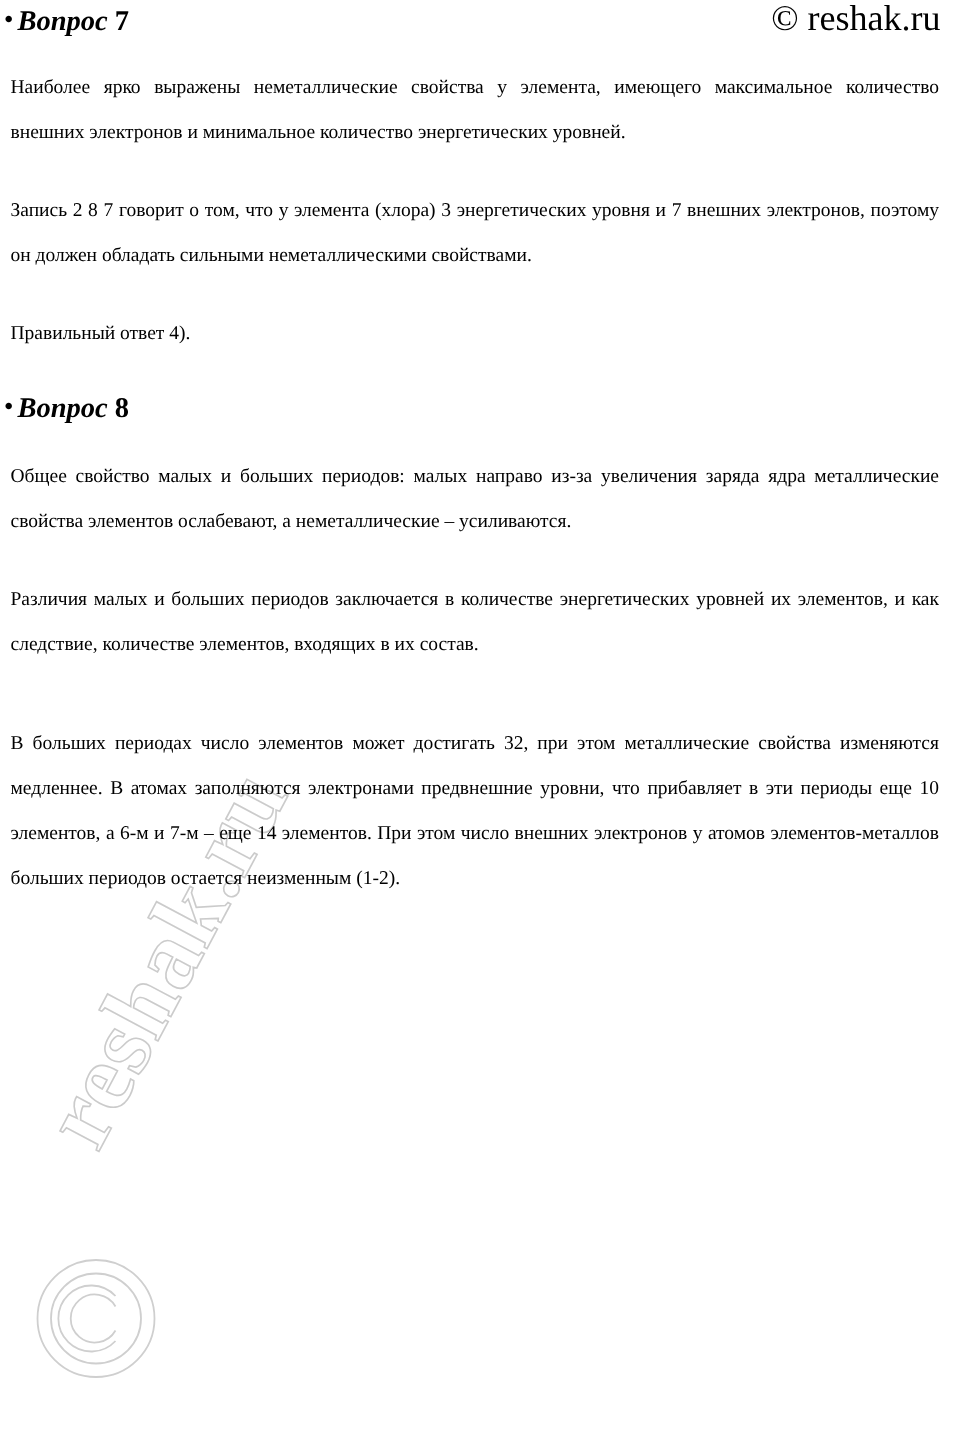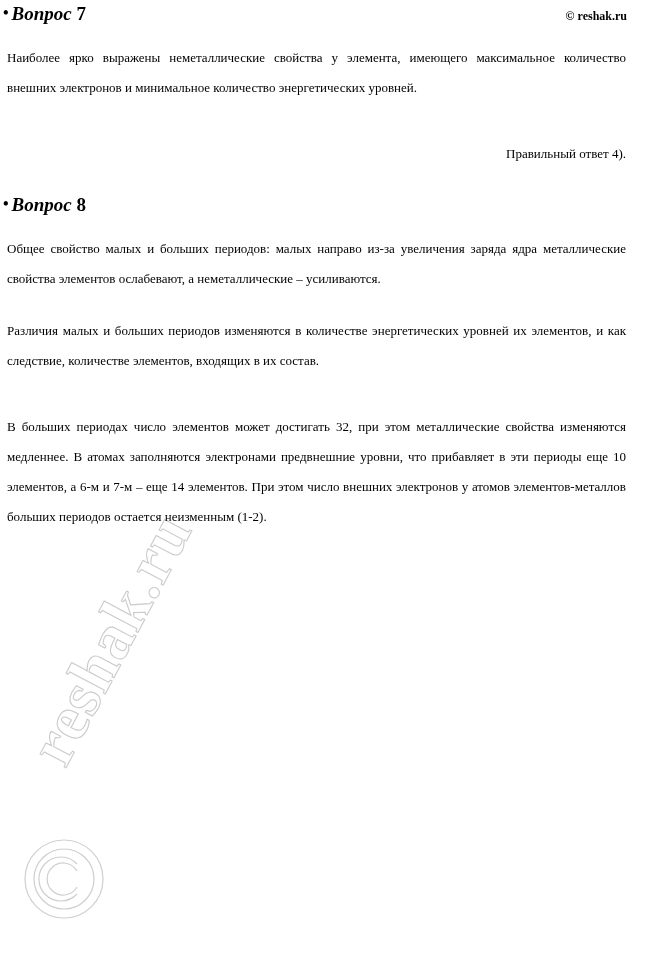--- a/index.html
+++ b/index.html
@@ -80,40 +80,40 @@
     font-weight: 700;
     font-size: 16px;
     vertical-align: 2px;
     margin-right: 3px;
   }
   .q-heading .qnum {
     font-style: normal;
     font-weight: 700;
   }
   .credit {
-    font-size: 12px;
+    font-size: 24px;
     line-height: 24px;
     font-style: normal;
-    font-weight: 700;
+    font-weight: 400;
     white-space: nowrap;
     padding-right: 3px;
   }
 
   
   p.para {
     margin: 4px;
     font-size: 13px;
     line-height: 30px;
     text-align: justify;
     text-justify: inter-word;
     hyphens: none;
     -webkit-hyphens: none;
   }
   p.para.last-left {
-    text-align: right;
+    text-align: left;
   }
 
   .gap-18 { height: 18px; }
   .gap-14 { height: 14px; }
   .gap-12 { height: 12px; }
 
   .heading-block {
     font-weight: 700;
     font-style: italic;
     font-size: 19px;
@@ -153,35 +153,36 @@
       <span class="bullet">•</span><span>Вопрос</span>
       <span class="qnum">7</span>
     </div>
     <div class="credit">© reshak.ru</div>
   </div>
 
   <div class="gap-12"></div>
 
   <p class="para">Наиболее ярко выражены неметаллические свойства у элемента, имеющего максимальное количество внешних электронов и минимальное количество энергетических уровней.</p>
   <div class="gap-14"></div>
+  <p class="para">Запись 2 8 7 говорит о том, что у элемента (хлора) 3 энергетических уровня и 7 внешних электронов, поэтому он должен обладать сильными неметаллическими свойствами.</p>
   <div class="gap-14"></div>
   <p class="para last-left">Правильный ответ 4).</p>
 
   <div class="gap-18"></div>
 
   <div class="heading-block">
     <span class="bullet">•</span><span>Вопрос</span>
     <span class="qnum">8</span>
   </div>
 
   <div class="gap-12"></div>
 
   <p class="para">Общее свойство малых и больших периодов: малых направо из-за увеличения заряда ядра металлические свойства элементов ослабевают, а неметаллические – усиливаются.</p>
   <div class="gap-14"></div>
-  <p class="para">Различия малых и больших периодов изменяются в количестве энергетических уровней их элементов, и как следствие, количестве элементов, входящих в их состав.</p>
+  <p class="para">Различия малых и больших периодов заключается в количестве энергетических уровней их элементов, и как следствие, количестве элементов, входящих в их состав.</p>
   <div class="gap-14"></div>
   <div class="gap-14"></div>
   <p class="para">В больших периодах  число элементов может достигать 32, при этом металлические свойства изменяются медленнее. В атомах заполняются электронами предвнешние уровни, что прибавляет в эти периоды еще 10 элементов, а 6-м и 7-м – еще 14 элементов. При этом число внешних электронов у атомов элементов-металлов больших периодов остается неизменным (1-2).</p>
 
   <div class="gap-18"></div>
 
 
   <div class="gap-12"></div>
 
 

